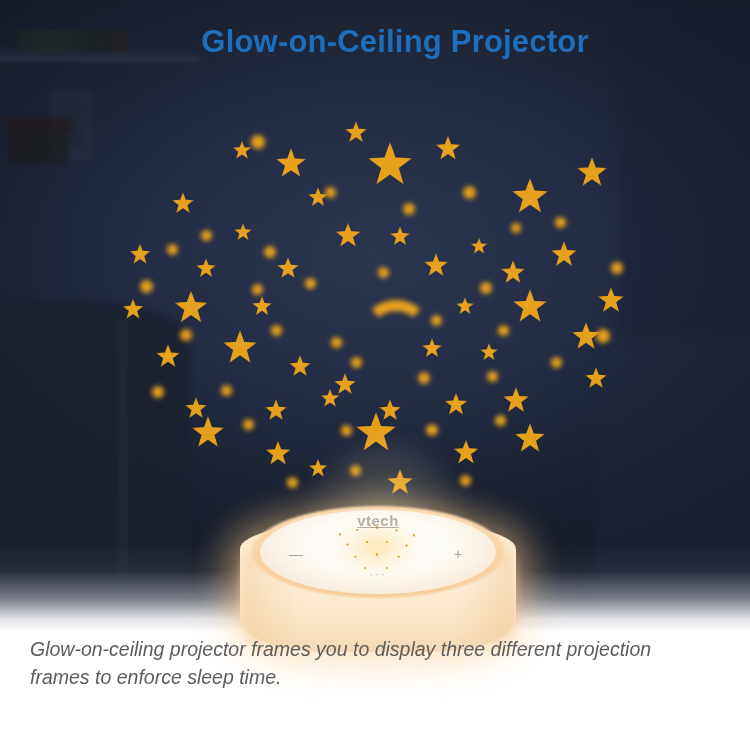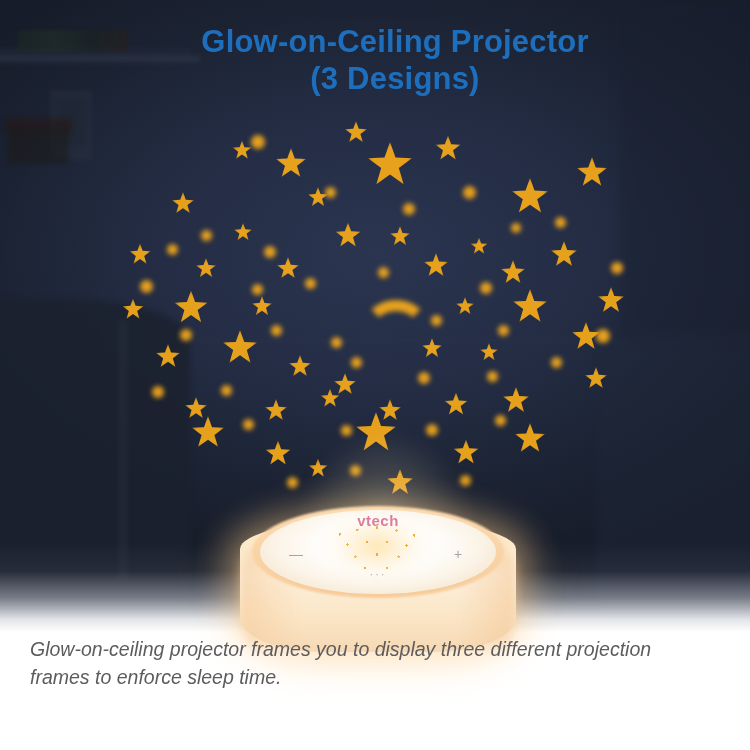--- a/index.html
+++ b/index.html
@@ -281,24 +281,25 @@
     filter: blur(0.7px);
     opacity: .9;
   }
   .brand {
     position: absolute;
     left: 0; top: 14px;
     width: 292px;
     text-align: center;
     font-size: 15px;
     font-weight: bold;
-    color: #be185d;
+    color: #737373;
     opacity: .55;
     letter-spacing: .5px;
     filter: blur(0.5px);
+    text-decoration: underline;
   }
   .btn-minus, .btn-plus {
     position: absolute;
     top: 48px;
     width: 16px; height: 16px;
     color: #8d8d92;
     font-size: 14px;
     line-height: 16px;
     text-align: center;
     opacity: .78;
@@ -433,21 +434,20 @@
       </div>
 
     <div class="beam"></div>
     <div class="beam-core"></div>
 
     <div class="scene-fade"></div>
   </div>
 
   <div class="title-wrap">
     <div class="title-line">Glow-on-Ceiling Projector</div>
-    <div class="title-line">(3 Designs)</div>
   </div>
 
   <div class="device">
     <div class="device-glow"></div>
     <div class="device-body"></div>
     <div class="device-body-shade-l"></div>
     <div class="device-body-shade-r"></div>
     <div class="device-rim"></div>
     <div class="device-top"></div>
     <div class="lens-glow"></div>

